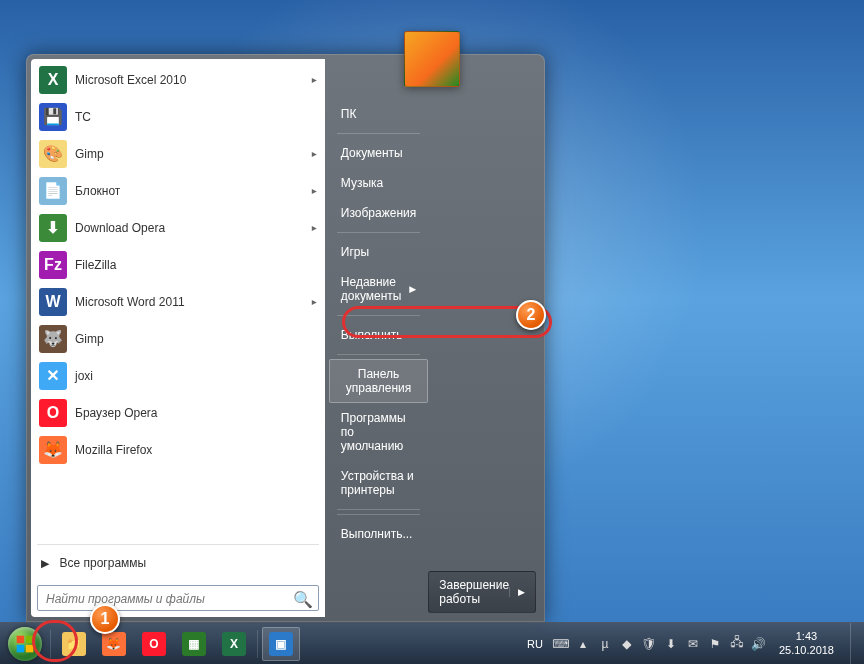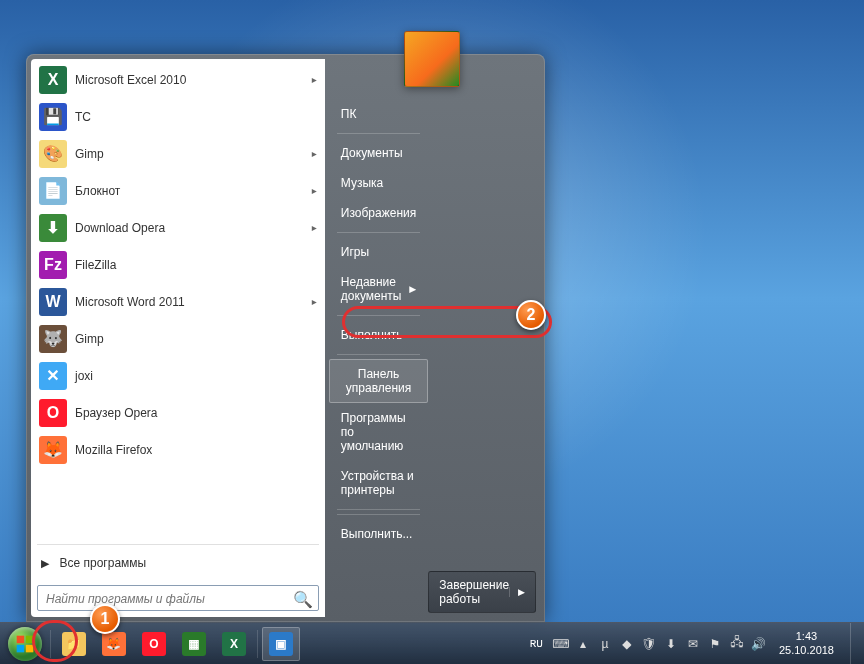--- a/index.html
+++ b/index.html
@@ -38,21 +38,21 @@
 .start-orb { width: 42px; height: 42px; display: flex; align-items: center; justify-content: center; }
 .orb { width: 34px; height: 34px; border-radius: 50%; background: radial-gradient(circle at 35% 30%, #9be060, #2a7a2a 60%); box-shadow: 0 0 6px rgba(0,0,0,0.5), inset 0 2px 4px rgba(255,255,255,0.5); display: flex; align-items: center; justify-content: center; }
 .orb svg { width: 20px; height: 20px; }
 .tb-group { display: flex; align-items: center; gap: 2px; }
 .tb-icon { width: 38px; height: 34px; display: flex; align-items: center; justify-content: center; border-radius: 2px; }
 .tb-icon.active { background: rgba(255,255,255,0.15); box-shadow: inset 0 0 0 1px rgba(255,255,255,0.25); }
 .tb-divider { width: 1px; height: 28px; background: rgba(255,255,255,0.15); margin: 0 4px; }
 .tb-ico { width: 24px; height: 24px; border-radius: 3px; display: flex; align-items: center; justify-content: center; font-size: 12px; color: #fff; font-weight: bold; }
 .tray { margin-left: auto; display: flex; align-items: center; gap: 6px; color: #fff; font-size: 11px; }
 .tray-ico { width: 16px; height: 16px; display: flex; align-items: center; justify-content: center; font-size: 12px; color: #ddd; }
-.lang { font-size: 11px; color: #fff; padding: 0 4px; font-family: Liberation Mono, monospace; }
+.lang { font-size: 11px; color: #fff; padding: 0 4px; }
 .clock { text-align: center; font-size: 11px; line-height: 1.2; color: #fff; padding: 0 6px; }
 .show-desktop { width: 10px; height: 42px; border-left: 1px solid rgba(255,255,255,0.2); margin-left: 4px; }
 </style>
 </head>
 <body>
 
 <div class="desktop"></div>
 
 <div class="start-menu">
   <div class="start-left">

